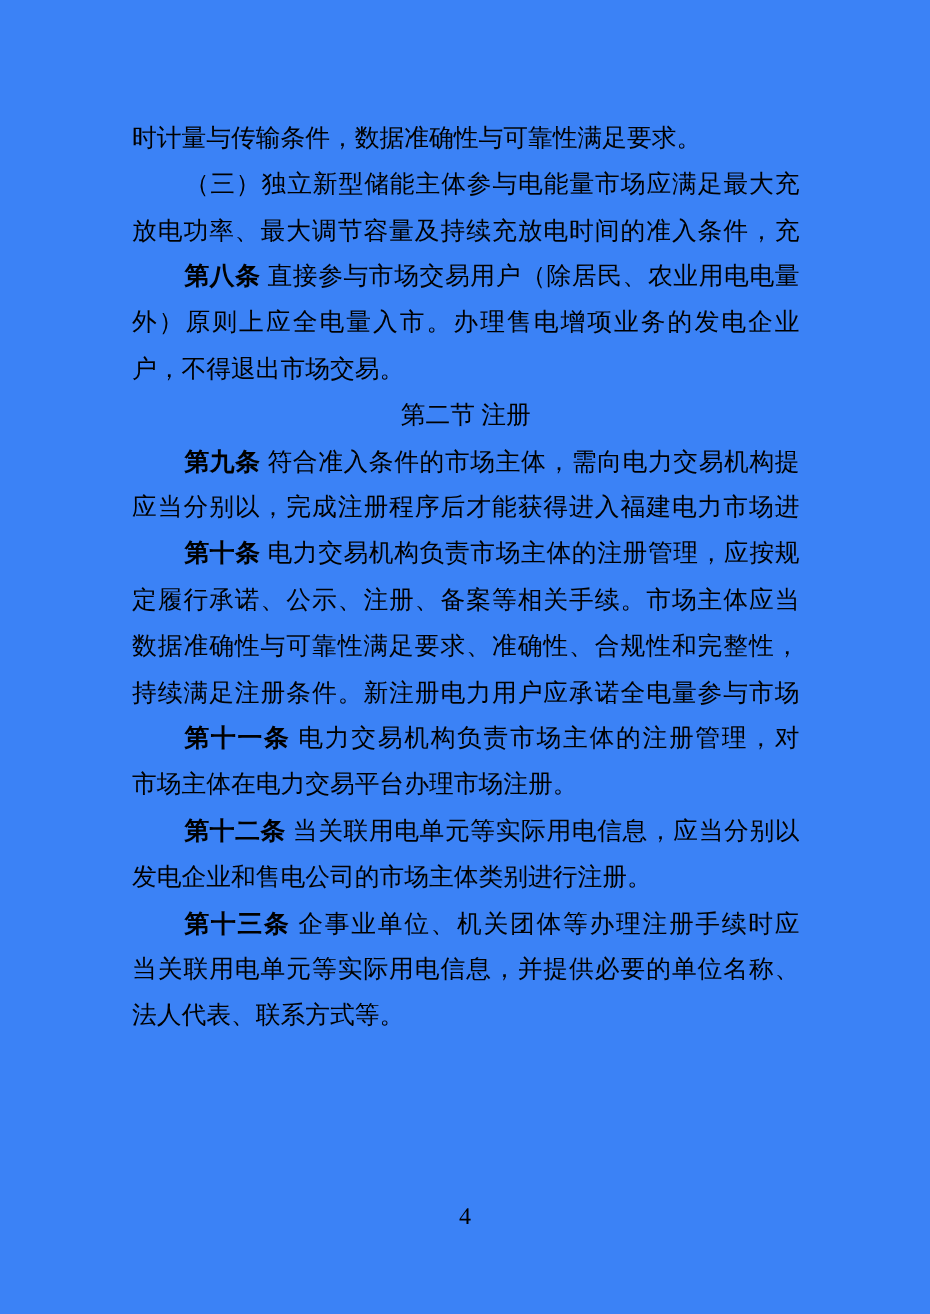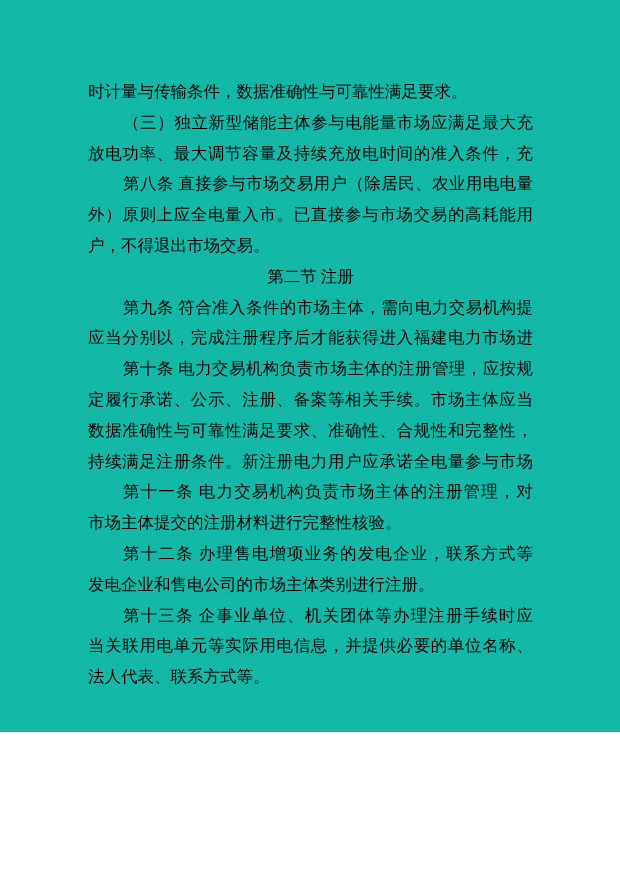--- a/index.html
+++ b/index.html
@@ -3,22 +3,22 @@
 <meta charset="utf-8">
 <style>
   html, body {
     margin: 0;
     padding: 0;
     background: #ffffff;
   }
   .page {
     position: relative;
     width: 620px;
-    height: 732px;
-    background: #14b8a6;
+    height: 876px;
+    background: #3b82f6;
     color: #000000;
     font-family: "Liberation Serif", "DejaVu Serif", serif;
     overflow: hidden;
   }
   .content {
     position: absolute;
     left: 88px;
     top: 77px;
     width: 445px;
   }
@@ -42,52 +42,52 @@
     text-align-last: center;
     font-family: Liberation Serif, serif;
   }
   .line.indent {
     padding-left: 35px;
   }
   .seg {
     font-weight: normal;
   }
   .seg.bold {
-    font-weight: normal;
+    font-weight: bold;
   }
   .footer {
     position: absolute;
     left: 0;
     top: 802px;
     width: 100%;
     text-align: center;
     font-size: 16px;
     line-height: 20px;
   }
 </style>
 </head>
 <body>
 
 <div class="page">
   <div class="content">
       <div class="line left"><span class="seg">时计量与传输条件，数据准确性与可靠性满足要求。</span></div>
       <div class="line justify indent"><span class="seg">（三）独立新型储能主体参与电能量市场应满足最大充</span></div>
       <div class="line justify"><span class="seg">放电功率、最大调节容量及持续充放电时间的准入条件，充</span></div>
       <div class="line justify indent"><span class="seg bold">第八条</span><span class="seg"> 直接参与市场交易用户（除居民、农业用电电量</span></div>
-      <div class="line justify"><span class="seg">外）原则上应全电量入市。已直接参与市场交易的高耗能用</span></div>
+      <div class="line justify"><span class="seg">外）原则上应全电量入市。办理售电增项业务的发电企业</span></div>
       <div class="line left"><span class="seg">户，不得退出市场交易。</span></div>
       <div class="line center"><span class="seg">第二节 注册</span></div>
       <div class="line justify indent"><span class="seg bold">第九条</span><span class="seg"> 符合准入条件的市场主体，需向电力交易机构提</span></div>
       <div class="line justify"><span class="seg">应当分别以，完成注册程序后才能获得进入福建电力市场进</span></div>
       <div class="line justify indent"><span class="seg bold">第十条</span><span class="seg"> 电力交易机构负责市场主体的注册管理，应按规</span></div>
       <div class="line justify"><span class="seg">定履行承诺、公示、注册、备案等相关手续。市场主体应当</span></div>
       <div class="line justify"><span class="seg">数据准确性与可靠性满足要求、准确性、合规性和完整性，并</span></div>
       <div class="line justify"><span class="seg">持续满足注册条件。新注册电力用户应承诺全电量参与市场</span></div>
       <div class="line justify indent"><span class="seg bold">第十一条</span><span class="seg"> 电力交易机构负责市场主体的注册管理，对</span></div>
-      <div class="line left"><span class="seg">市场主体提交的注册材料进行完整性核验。</span></div>
-      <div class="line justify indent"><span class="seg bold">第十二条</span><span class="seg"> 办理售电增项业务的发电企业，联系方式等</span></div>
+      <div class="line left"><span class="seg">市场主体在电力交易平台办理市场注册。</span></div>
+      <div class="line justify indent"><span class="seg bold">第十二条</span><span class="seg"> 当关联用电单元等实际用电信息，应当分别以</span></div>
       <div class="line left"><span class="seg">发电企业和售电公司的市场主体类别进行注册。</span></div>
       <div class="line justify indent"><span class="seg bold">第十三条</span><span class="seg"> 企事业单位、机关团体等办理注册手续时应</span></div>
       <div class="line justify"><span class="seg">当关联用电单元等实际用电信息，并提供必要的单位名称、</span></div>
       <div class="line left"><span class="seg">法人代表、联系方式等。</span></div>
     </div>
   <div class="footer">4</div>
 </div>
 
 </body></html>

